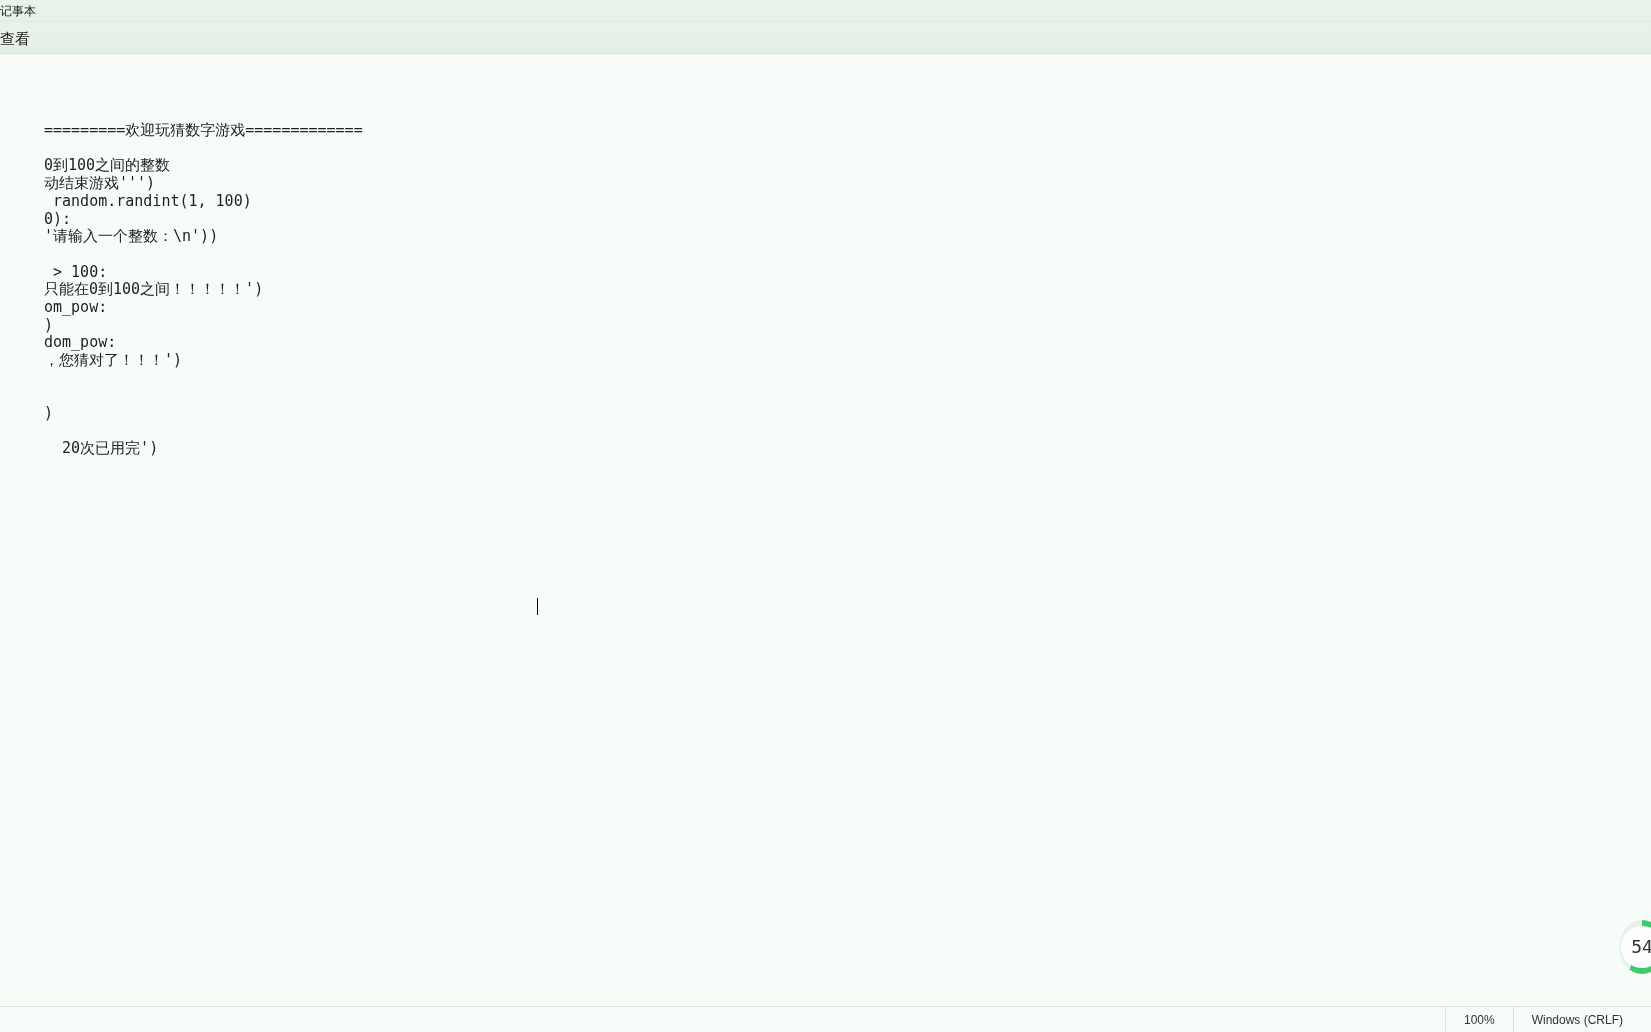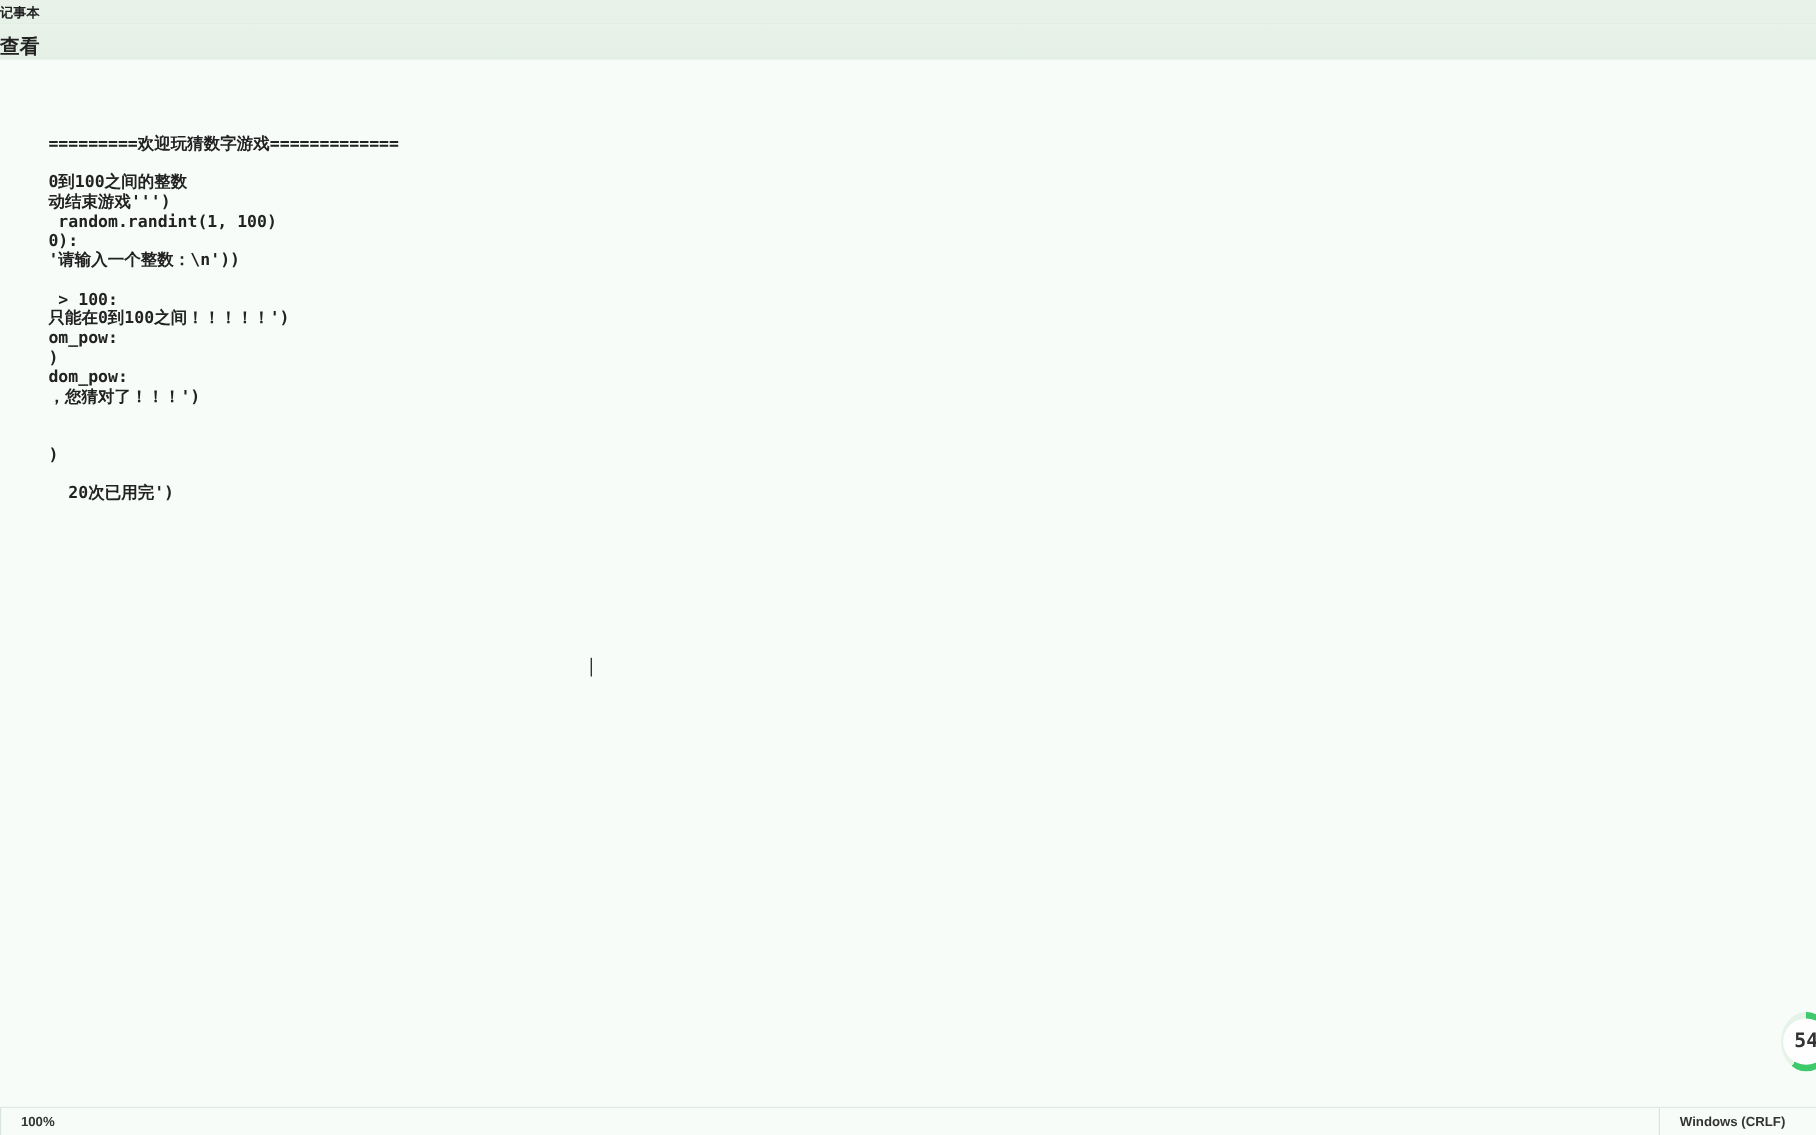--- a/index.html
+++ b/index.html
@@ -1,31 +1,31 @@
 <!DOCTYPE html>
 <html><head>
   <meta charset="utf-8">
   <style>
-    * { margin: 0; padding: 0; box-sizing: border-box; font-weight: bold; }
+    * { margin: 0; padding: 0; box-sizing: border-box; }
     html, body { width: 100%; height: 100%; overflow: hidden; font-family: "Segoe UI", "Microsoft YaHei", Arial, sans-serif; }
     body { display: flex; flex-direction: column; background: #f7fcf8; }
 
     .title-bar {
       height: 22px;
       background: linear-gradient(to bottom, #e9f3ea, #e6f1e7);
       color: #222;
       font-size: 12px;
       padding: 3px 0 0 0;
       border-bottom: 1px solid #e0ece2;
     }
     .menu-bar {
       height: 32px;
       background: linear-gradient(to bottom, #e8f2e9, #e4efe5);
       color: #222;
-      font-size: 18px;
+      font-size: 15px;
       padding: 8px 0 0 0;
       border-bottom: 1px solid #d9e6db;
     }
     .editor {
       flex: 1;
       background: #f7fcf8;
       color: #222;
       font-family: Consolas, "Microsoft YaHei", monospace;
       font-size: 15px;
       line-height: 1.18;
@@ -47,21 +47,21 @@
       width: 1px;
       height: 17px;
       background: #000;
       left: 537px;
       top: 543px;
     }
     .status-bar {
       height: 26px;
       display: flex;
       align-items: center;
-      justify-content: space-between;
+      justify-content: flex-end;
       border-top: 1px solid #d8e4da;
       background: #f7fcf8;
       font-size: 12px;
       color: #333;
       padding-right: 10px;
     }
     .status-cell {
       border-left: 1px solid #d8e4da;
       height: 100%;
       display: flex;

